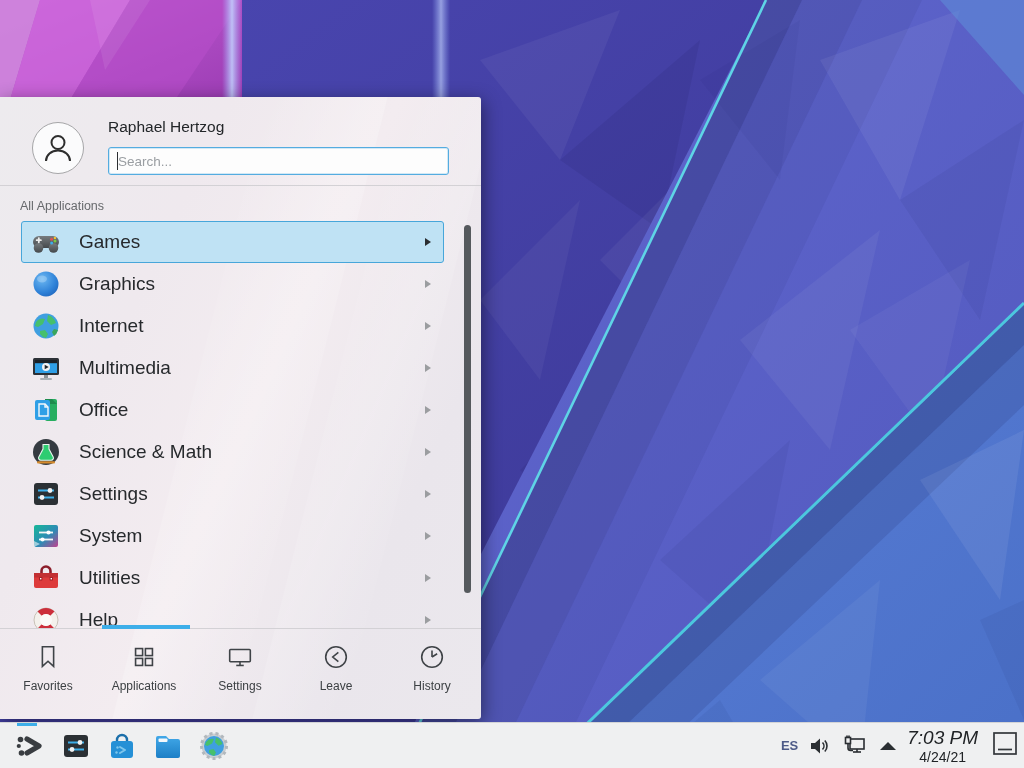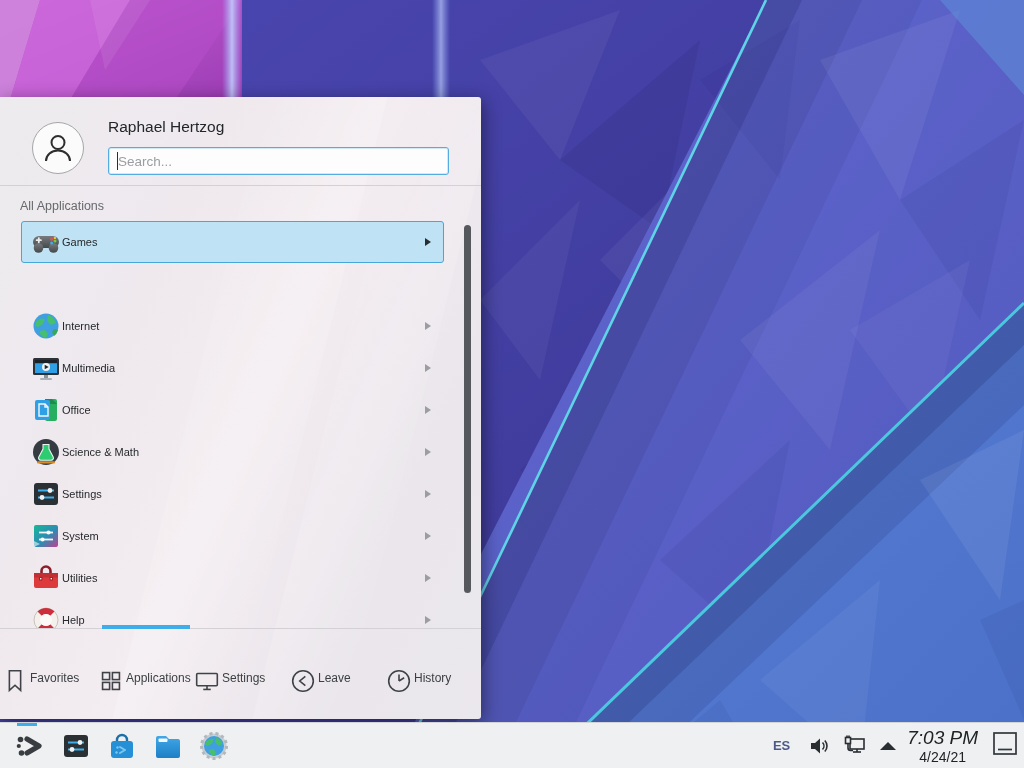--- a/index.html
+++ b/index.html
@@ -42,46 +42,46 @@
 
   .section-label { position:absolute; left:20px; top:102px; font-size:12.5px; color:#67696c; }
 
   .app-list { position:absolute; left:0; top:124px; width:481px; height:407px; overflow:hidden; }
   .app-row {
     position:absolute; left:21px; width:423px; height:42px;
     display:flex; align-items:center; border:1px solid transparent; border-radius:3px;
   }
   .app-row.selected { background:#bfe2f4; border-color:#47a6da; }
   .app-row .cat-icon { width:32px; height:32px; margin-left:8px; flex:0 0 32px; }
-  .app-row .cat-label { font-size:11px; color:#26292c;text-align:center; }
+  .app-row .cat-label { margin-left:17px; font-size:19px; color:#26292c;text-align:center; }
   .arrow { position:absolute; right:12px; width:0; height:0; border-left:6px solid #9b9da0; border-top:4.5px solid transparent; border-bottom:4.5px solid transparent; }
   .app-row.selected .arrow { border-left-color:#2a2d30; }
 
   .scrollbar { position:absolute; left:464px; top:128px; width:7px; height:368px; background:#55595d; border-radius:3.5px; }
 
   .tab-indicator { position:absolute; left:102px; top:528px; width:88px; height:4px; background:#3daee9; }
 
   .tabbar { position:absolute; left:0; top:532px; width:481px; height:90px; display:flex; }
-  .tab { width:96px; height:90px; display:flex; align-items:center; }
+  .tab { width:96px; height:90px; display:flex; flex-direction:column; align-items:center; }
   .tab .tab-icon { margin-top:13px; width:30px; height:30px; }
   .tab .tab-label { margin-top:7px; font-size:12px; color:#3c4043; }
 
   
   #panel {
     position:absolute; left:0; top:722px; width:1024px; height:46px;
     background:#eff0f1; border-top:1px solid #d3d4d6;
     display:flex; align-items:center;
   }
   .task-btn { width:32px; height:32px; margin-left:14px; flex:0 0 32px; position:relative; }
   .task-btn:first-of-type { margin-left:10px; }
   .task-btn svg { width:32px; height:32px; display:block; }
   .active-task-line { position:absolute; left:17px; top:0; width:20px; height:3px; background:#3daee9; }
 
   .tray { margin-left:auto; display:flex; align-items:center; }
-  .kb-layout { font-size:13px; font-weight:bold; color:#4d5a87; margin-right:18px; }
+  .kb-layout { font-size:13px; font-weight:bold; color:#4d5a87; margin-right:10px; }
   .tray-icon { margin-right:13px; display:flex; align-items:center; }
   .caret-up { width:0; height:0; border-left:8px solid transparent; border-right:8px solid transparent; border-bottom:8px solid #2a2e32; margin-right:11px; }
   .clock { text-align:center; color:#202326; margin-right:14px; line-height:1; }
   .clock .time { font-size:19px;font-style:italic; }
   .clock .date { font-size:14px; margin-top:3px; }
   .show-desktop { margin-right:6px; }
 </style>
 </head>
 <body>
 
@@ -191,20 +191,35 @@
           <rect x="7.9" y="11.2" width="1.8" height="6" rx=".9" fill="#ececec"></rect>
           <circle cx="21.6" cy="13.2" r="1.5" fill="#e05252"></circle>
           <circle cx="25" cy="15.1" r="1.5" fill="#7ac943"></circle>
           <circle cx="21.6" cy="17" r="1.5" fill="#3daee9"></circle>
           <circle cx="24.9" cy="11.9" r="1.2" fill="#f4c430"></circle>
         </svg>
         <span class="cat-label">Games</span>
         <span class="arrow"></span>
       </div>
 
+      <div class="app-row" style="top:42px">
+        <svg class="cat-icon" viewBox="0 0 32 32">
+          <defs>
+              <radialGradient id="gr" cx="0.35" cy="0.3" r="0.9">
+                <stop offset="0" stop-color="#6cb8f2"></stop>
+                <stop offset="0.6" stop-color="#2f82d8"></stop>
+                <stop offset="1" stop-color="#1a5cb4"></stop>
+              </radialGradient>
+            </defs>
+          <circle cx="16" cy="16" r="12.5" fill="url(#gr)"></circle>
+          <ellipse cx="12" cy="11" rx="5" ry="3.4" fill="#ffffff" opacity="0.25"></ellipse>
+        </svg>
+        <span class="cat-label">Graphics</span>
+        <span class="arrow"></span>
+      </div>
 
       <div class="app-row" style="top:84px">
         <svg class="cat-icon" viewBox="0 0 32 32">
           <circle cx="16" cy="16" r="12.5" fill="#3f9fe0"></circle>
           <path d="M6,12 q4,-5 9,-3 l-2,5 -5,3 -3,-1 z" fill="#46c06c"></path>
           <path d="M18,5 q6,2 8,8 l-5,2 -4,-4 z" fill="#46c06c"></path>
           <path d="M10,21 l5,-1 3,4 -2,4 q-4,-1 -6,-4 z" fill="#46c06c"></path>
           <path d="M24,19 l4,1 q-1,4 -4,6 l-2,-4 z" fill="#3aa65c"></path>
         </svg>
         <span class="cat-label">Internet</span>

